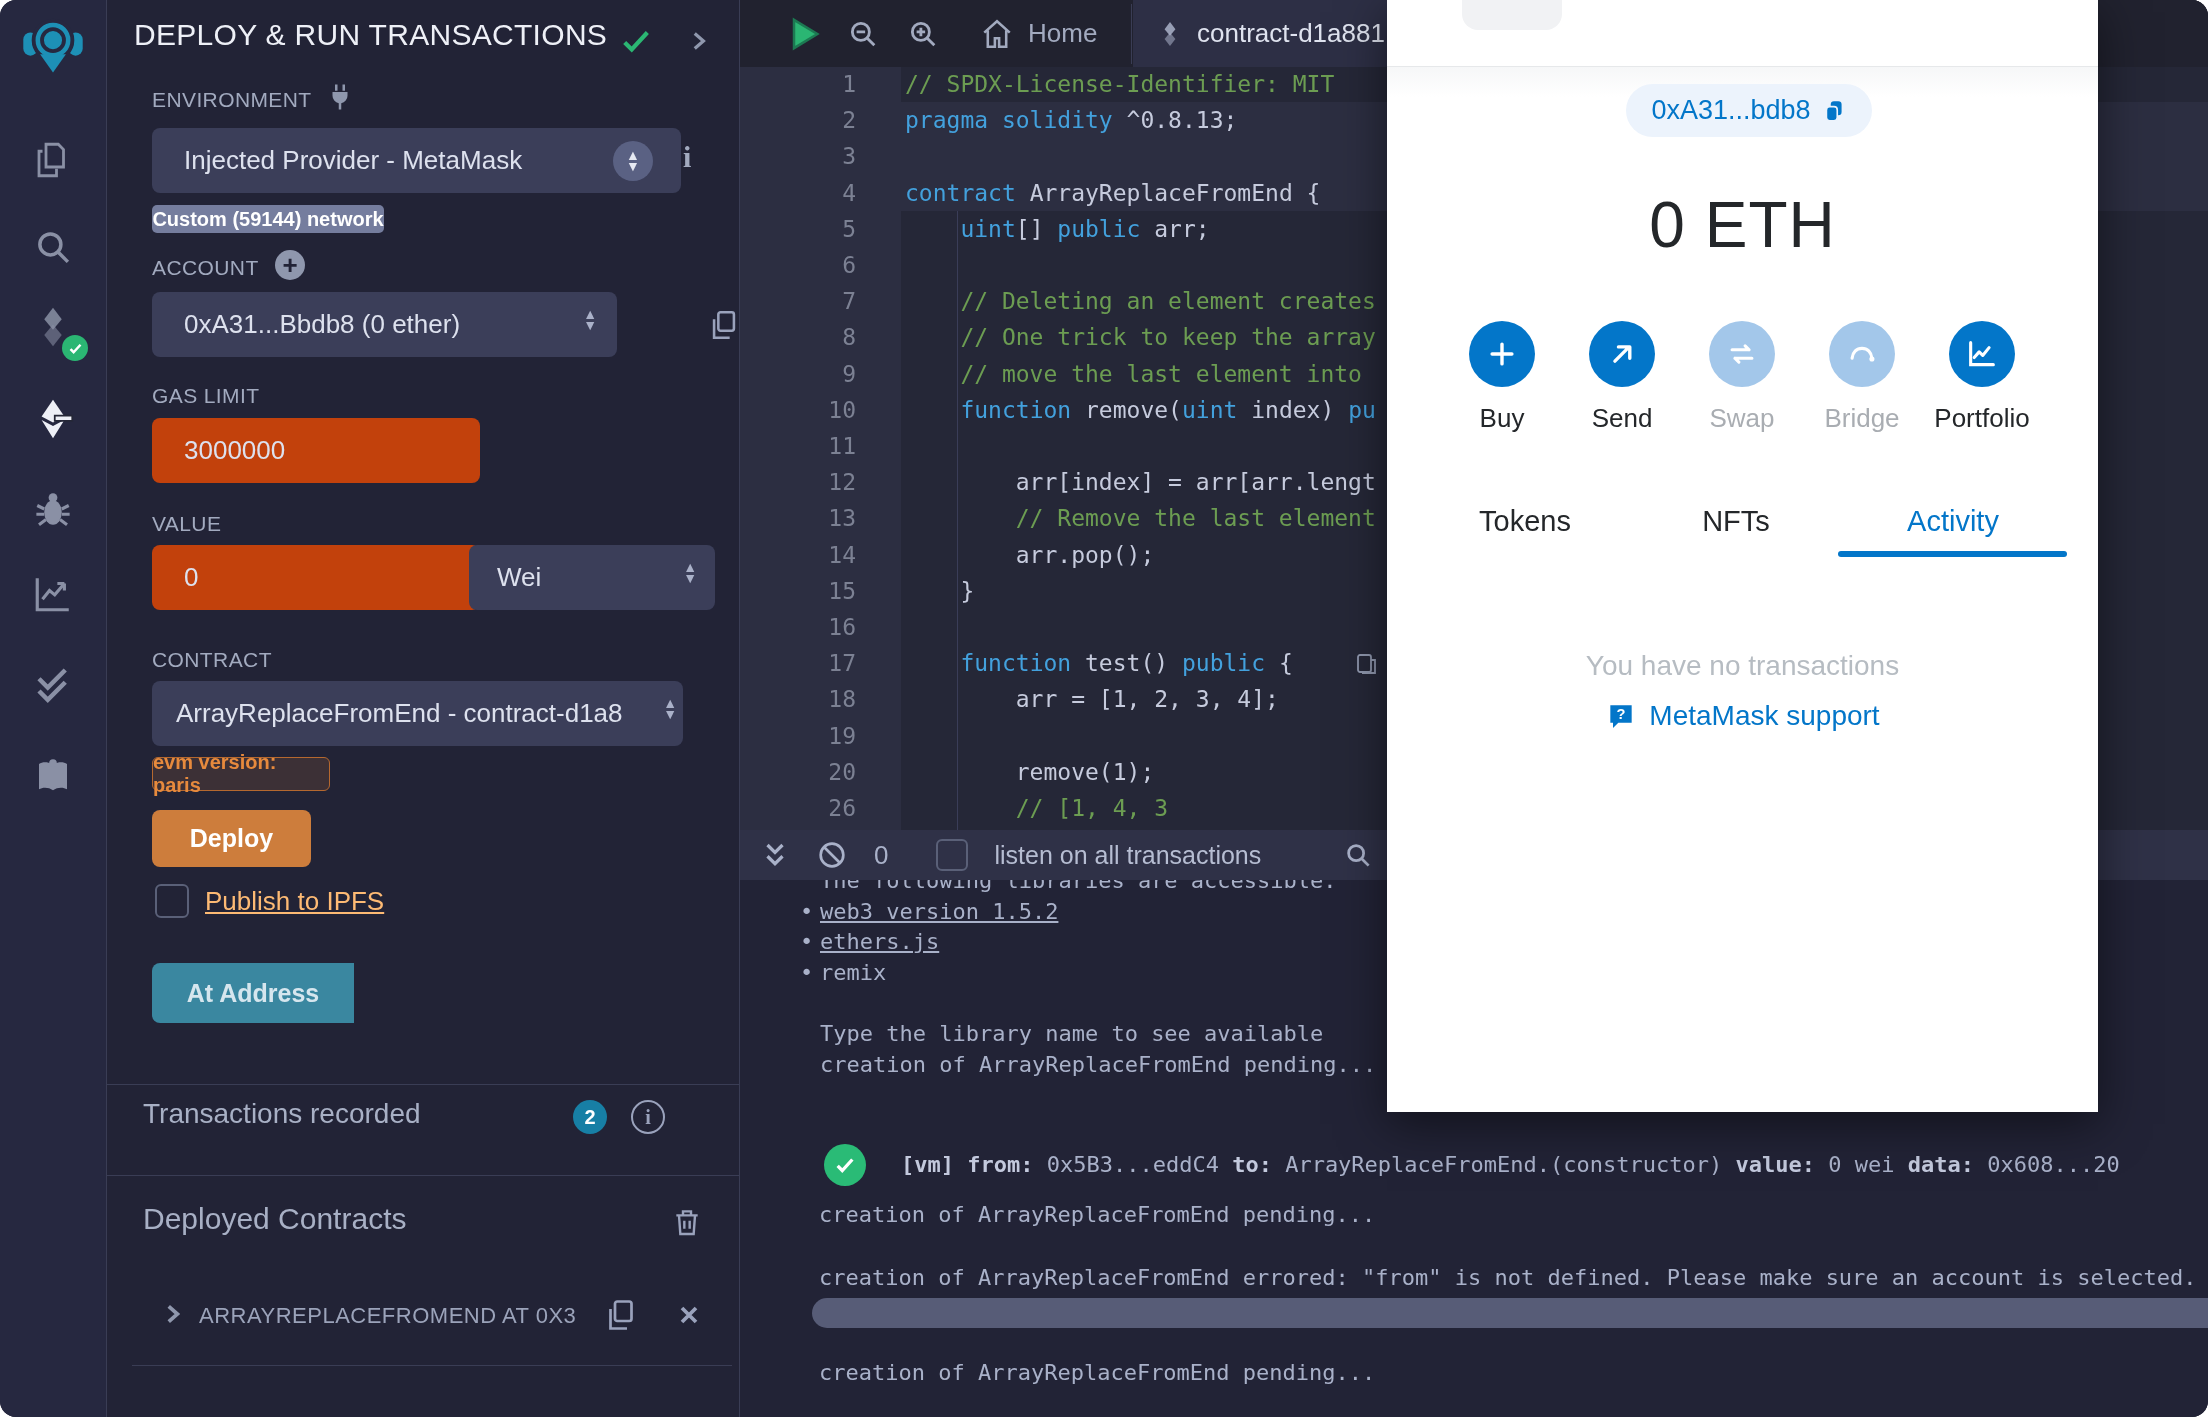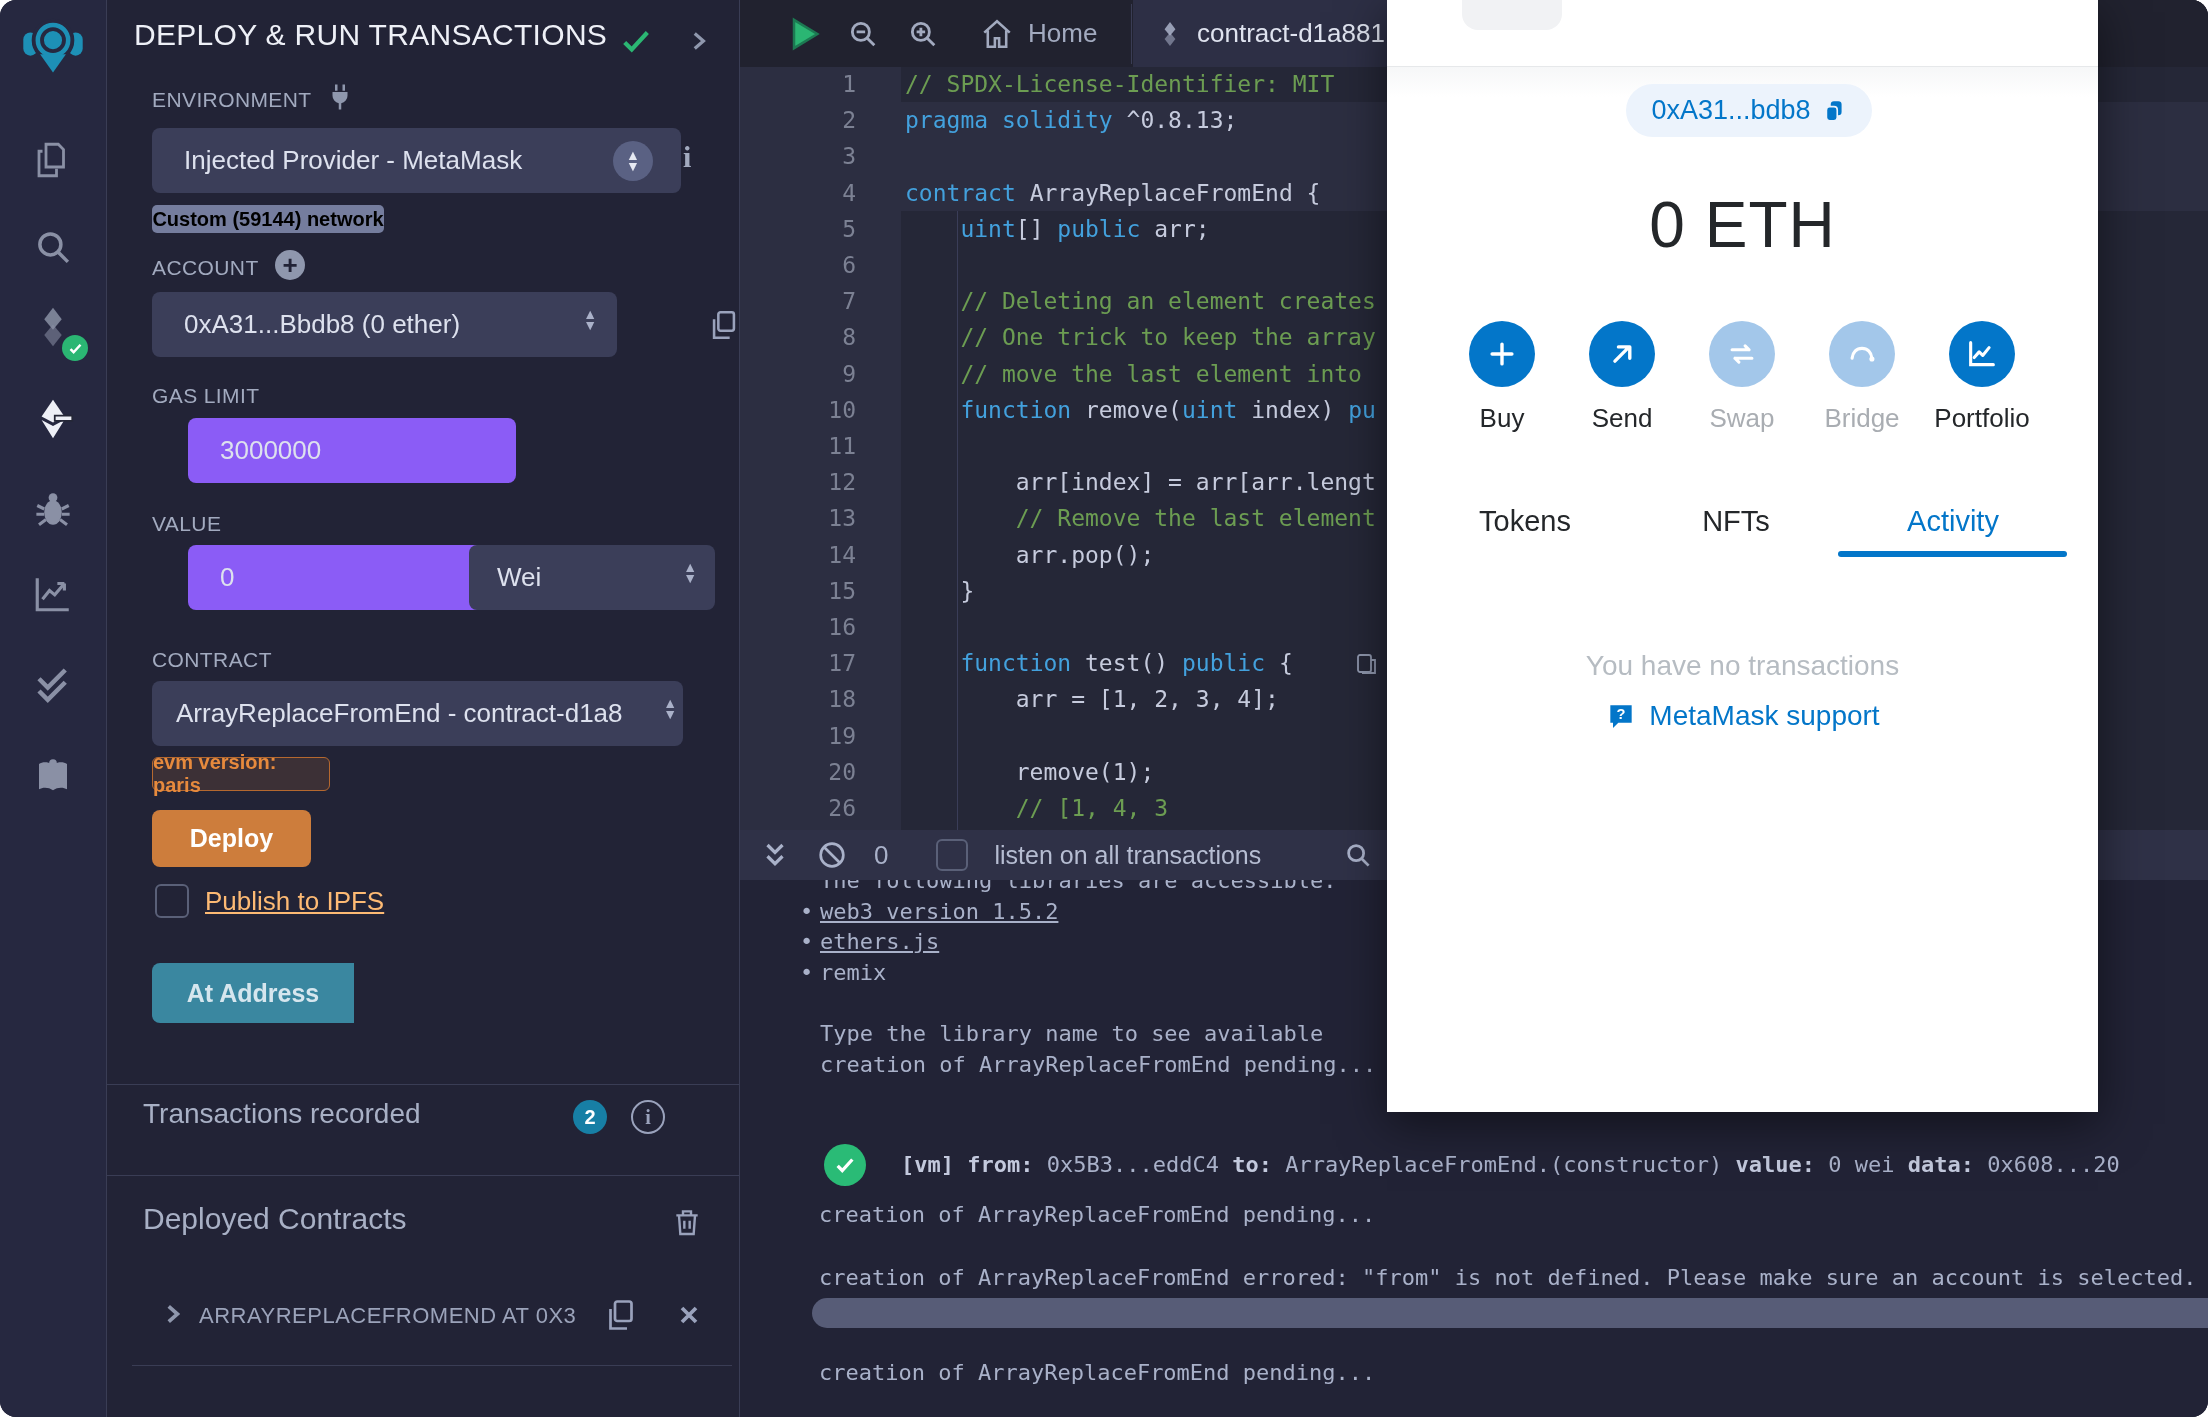--- a/index.html
+++ b/index.html
@@ -11,23 +11,23 @@
   .rail-item{position:absolute;left:0;width:106px;height:72px;display:flex;align-items:center;justify-content:center;color:#8a90a5;}
   .rail-item svg{width:42px;height:42px;}
   .rail-item.active{color:#eef0f7;}
   .badge-check{position:absolute;right:18px;bottom:2px;width:26px;height:26px;border-radius:50%;background:#2bb673;display:flex;align-items:center;justify-content:center;}
   .badge-check svg{width:15px;height:15px;}
   
   #panel{left:107px;top:0;width:632px;height:1417px;background:#222336;border-right:1px solid #3a3d55;}
   .p-title{left:27px;top:18px;font-size:30px;color:#eef0f7;font-weight:500;letter-spacing:.3px;}
   .lbl{font-size:21px;color:#a2aabf;letter-spacing:.4px;font-weight:500;}
   .field{background:#3b3e59;border-radius:8px;color:#dde1ee;font-size:26px;display:flex;align-items:center;}
-  .input{background:#8b5cf6;border-radius:8px;color:#dde1ee;font-size:26px;display:flex;align-items:center;margin-left:36px;}
+  .input{background:#c2410c;border-radius:8px;color:#dde1ee;font-size:26px;display:flex;align-items:center;}
   .updown{color:#aab1c9;font-size:14px;line-height:11px;text-align:center;}
-  .net-badge{background:#757d9e;color:#000000;font-size:20px;font-weight:bold;border-radius:5px;display:flex;align-items:center;justify-content:center;}
+  .net-badge{background:#757d9e;color:#ffffff;font-size:20px;font-weight:bold;border-radius:5px;display:flex;align-items:center;justify-content:center;}
   .evm-badge{background:rgba(201,117,57,.16);border:1px solid #b5682f;color:#e78a3d;font-size:20px;font-weight:bold;border-radius:6px;display:flex;align-items:center;justify-content:center;}
   .btn-deploy{background:#cd7d3c;border-radius:8px;color:#fff;font-size:25px;font-weight:bold;display:flex;align-items:center;justify-content:center;cursor:pointer;}
   .chk{border:2px solid #5a6078;border-radius:6px;background:transparent;}
   .btn-ataddr{background:#3a87a0;border-radius:8px 0 0 8px;color:#d6e6ee;font-size:25px;font-weight:600;display:flex;align-items:center;justify-content:center;}
   .ataddr-input{background:#33354d;border-radius:0 8px 8px 0;color:#868ea6;font-size:22px;display:flex;align-items:center;justify-content:center;}
   .divider{height:1px;background:#3a3d55;}
   .count-badge{background:#177fa5;color:#fff;border-radius:50%;font-size:20px;font-weight:bold;display:flex;align-items:center;justify-content:center;}
   .icon-g{color:#9aa2bc;}
   
   #editor{left:740px;top:0;width:1468px;height:830px;background:#252737;}

